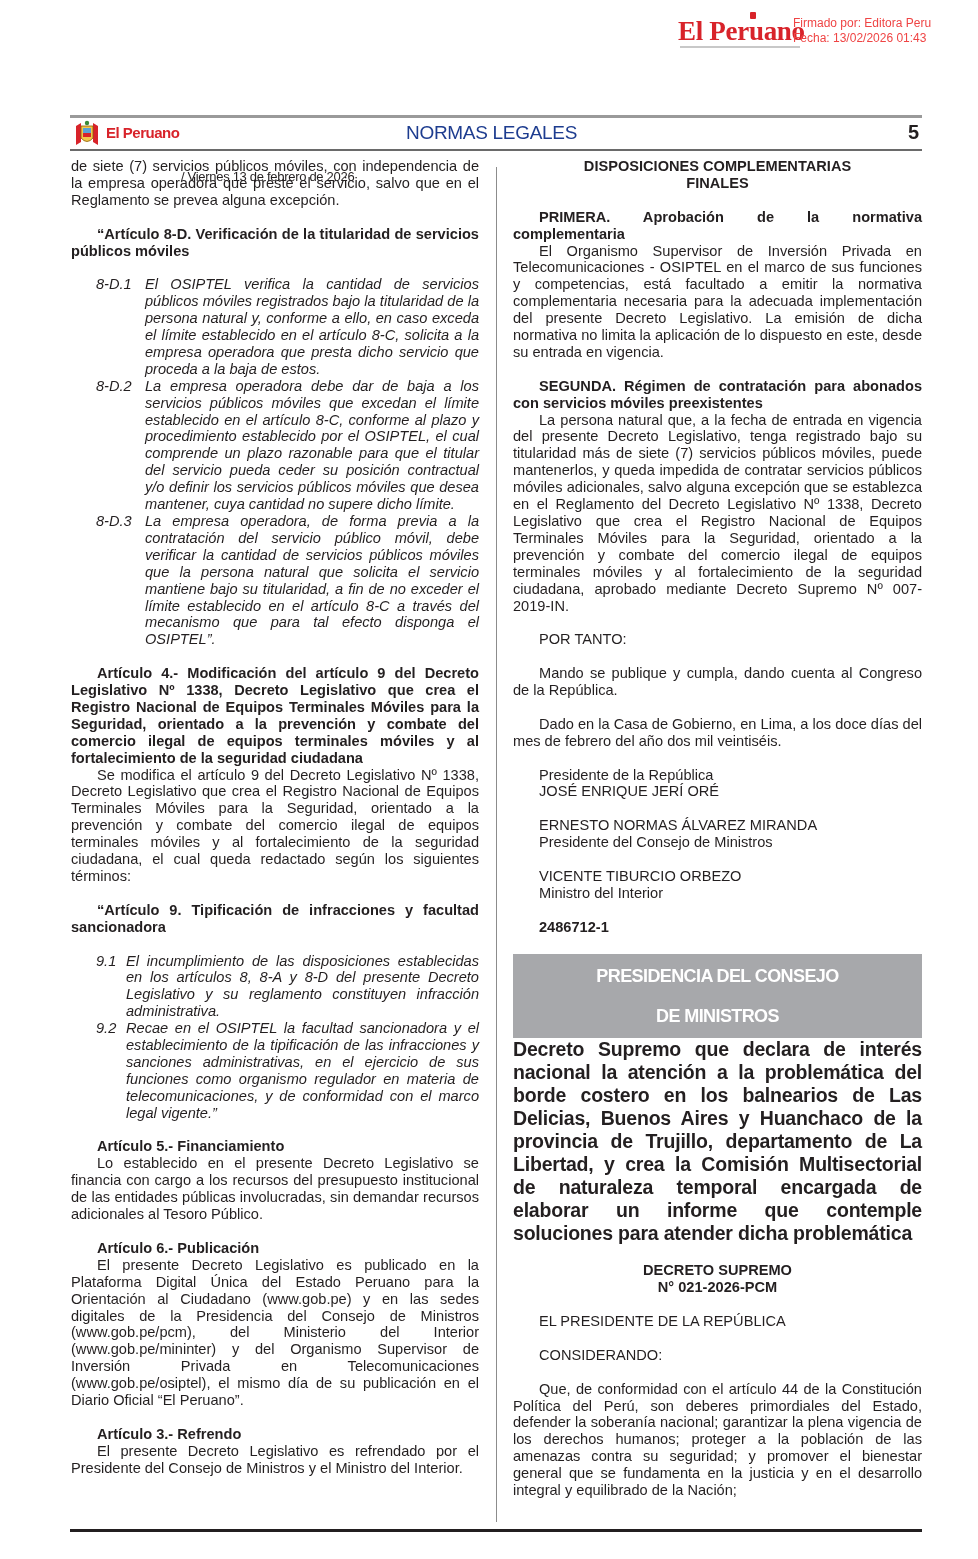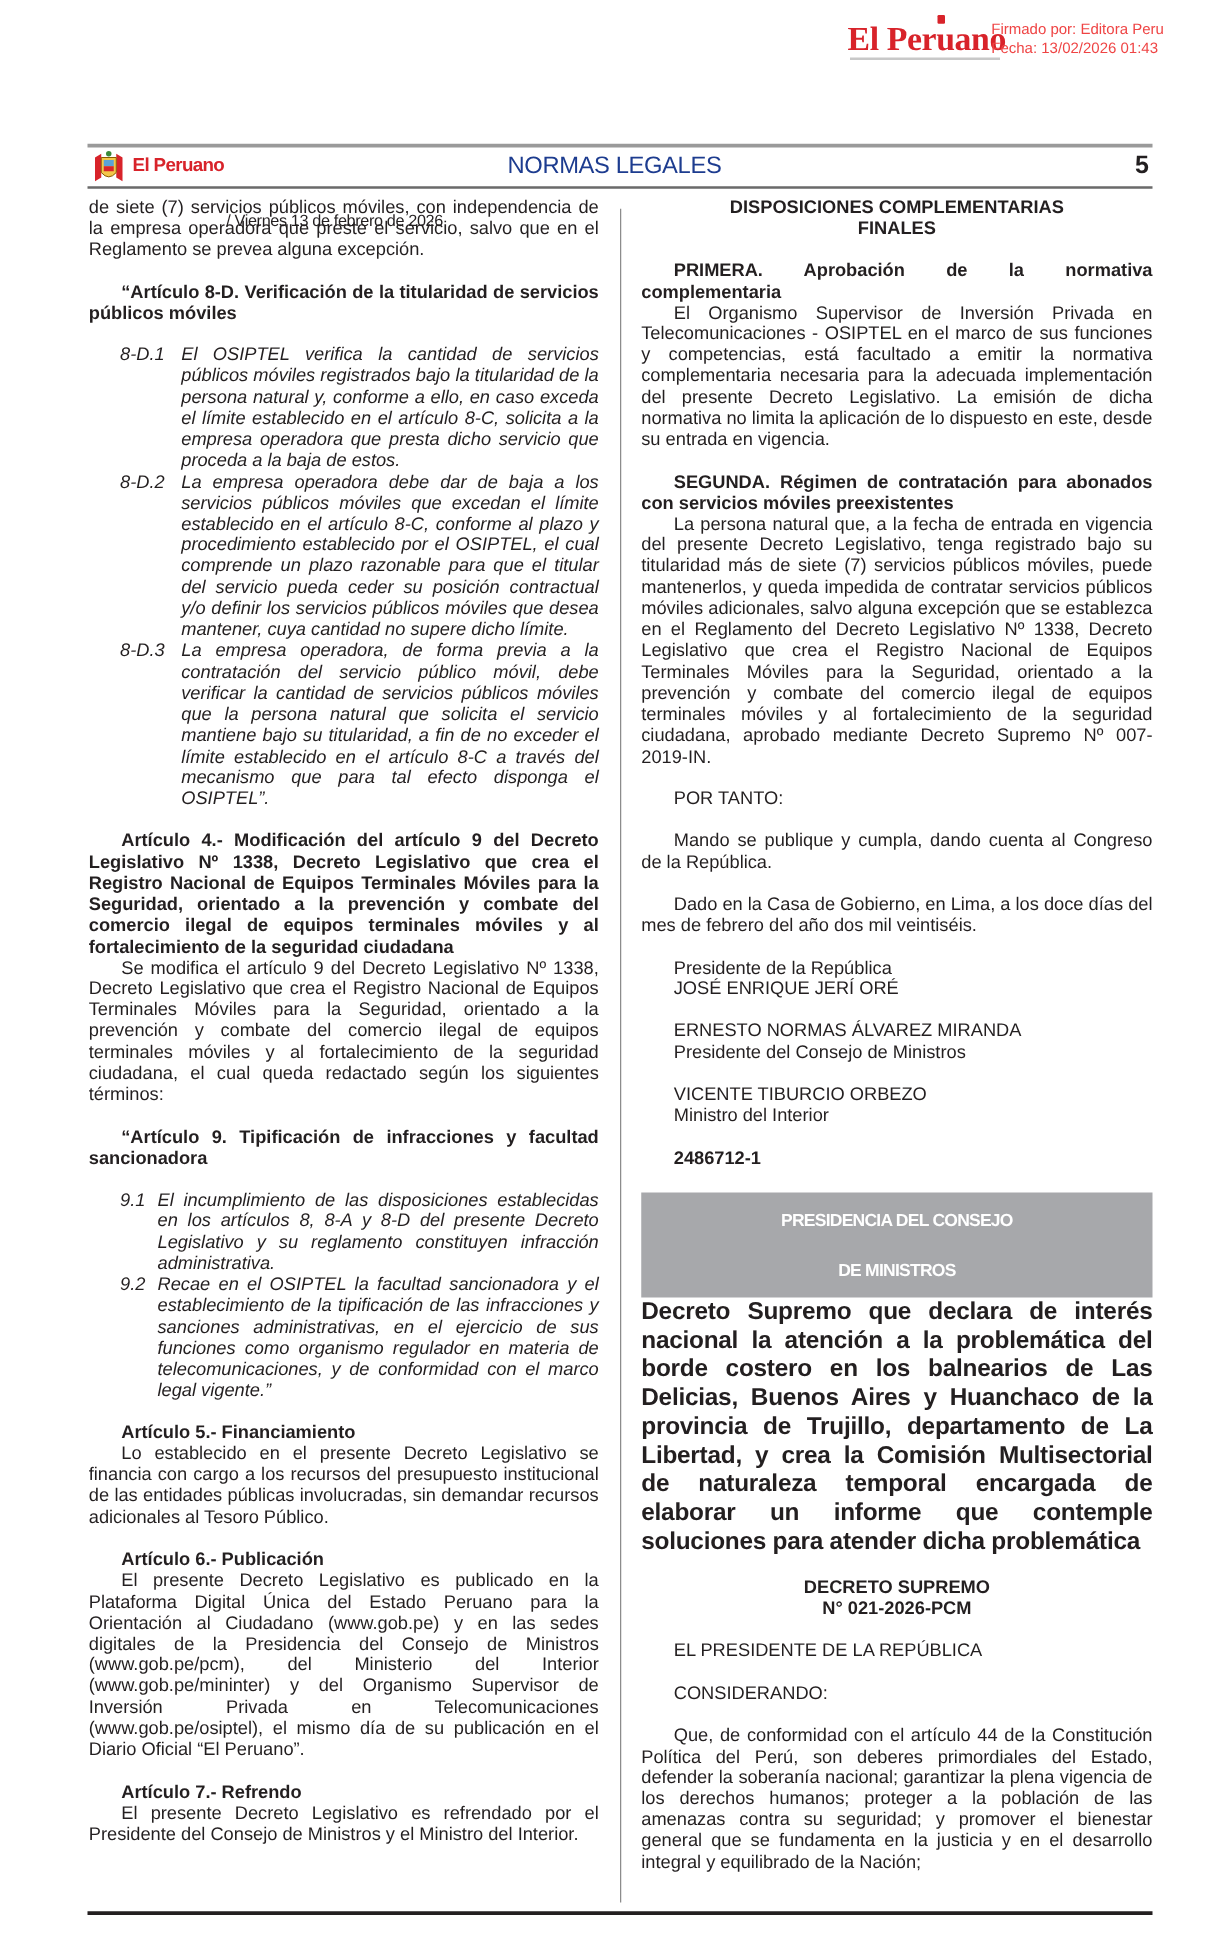--- a/index.html
+++ b/index.html
@@ -33,21 +33,21 @@
   .ind { text-indent: 26px; }
   .b { font-weight: bold; }
   .gap { height: 16.9px; }
   .center { text-align: center; }
 
   .item { display: flex; margin-left: 25px; font-style: italic; }
   .item .num { width: 49px; flex: none; text-align: left; }
   .item .txt { flex: 1; text-align: justify; }
   .item9 .num { width: 30px; }
 
-  .section-banner { background: #a7a8ab; color: #ffffff; font-weight: bold; font-size: 14px; line-height: 40px;
+  .section-banner { background: #a7a8ab; color: #ffffff; font-weight: bold; font-size: 18px; line-height: 40px;
                     text-align: center; padding: 2px 0; margin-top: 2px; letter-spacing: -0.6px; }
   .decree-title { font-weight: bold; font-size: 19.5px; line-height: 23px; text-align: justify; letter-spacing: -0.2px; }
   .sign-name { padding-left: 26px; }
 
   .bottom-rule { position: absolute; left: 70px; top: 1529px; width: 852px; height: 3px; background: #231f20; }
 </style>
 </head>
 <body>
 
 <div class="sig-logo">
@@ -106,21 +106,21 @@
     <span class="num">9.2</span>
     <span class="txt">Recae en el OSIPTEL la facultad sancionadora y el establecimiento de la tipificación de las infracciones y sanciones administrativas, en el ejercicio de sus funciones como organismo regulador en materia de telecomunicaciones, y de conformidad con el marco legal vigente.”</span>
   </div>
   <div class="gap"></div>
   <p class="ind b">Artículo 5.- Financiamiento</p>
   <p class="ind">Lo establecido en el presente Decreto Legislativo se financia con cargo a los recursos del presupuesto institucional de las entidades públicas involucradas, sin demandar recursos adicionales al Tesoro Público.</p>
   <div class="gap"></div>
   <p class="ind b">Artículo 6.- Publicación</p>
   <p class="ind">El presente Decreto Legislativo es publicado en la Plataforma Digital Única del Estado Peruano para la Orientación al Ciudadano (www.gob.pe) y en las sedes digitales de la Presidencia del Consejo de Ministros (www.gob.pe/pcm), del Ministerio del Interior (www.gob.pe/mininter) y del Organismo Supervisor de Inversión Privada en Telecomunicaciones (www.gob.pe/osiptel), el mismo día de su publicación en el Diario Oficial “El Peruano”.</p>
   <div class="gap"></div>
-  <p class="ind b">Artículo 7.- Refrendo</p>
+  <p class="ind b">Artículo 3.- Refrendo</p>
   <p class="ind">El presente Decreto Legislativo es refrendado por el Presidente del Consejo de Ministros y el Ministro del Interior.</p>
 </div>
 
 <div class="col-divider"></div>
 
 <div class="col col-right">
   <p class="center b">
     <span>DISPOSICIONES COMPLEMENTARIAS</span><br>
     <span>FINALES</span>
   </p>

